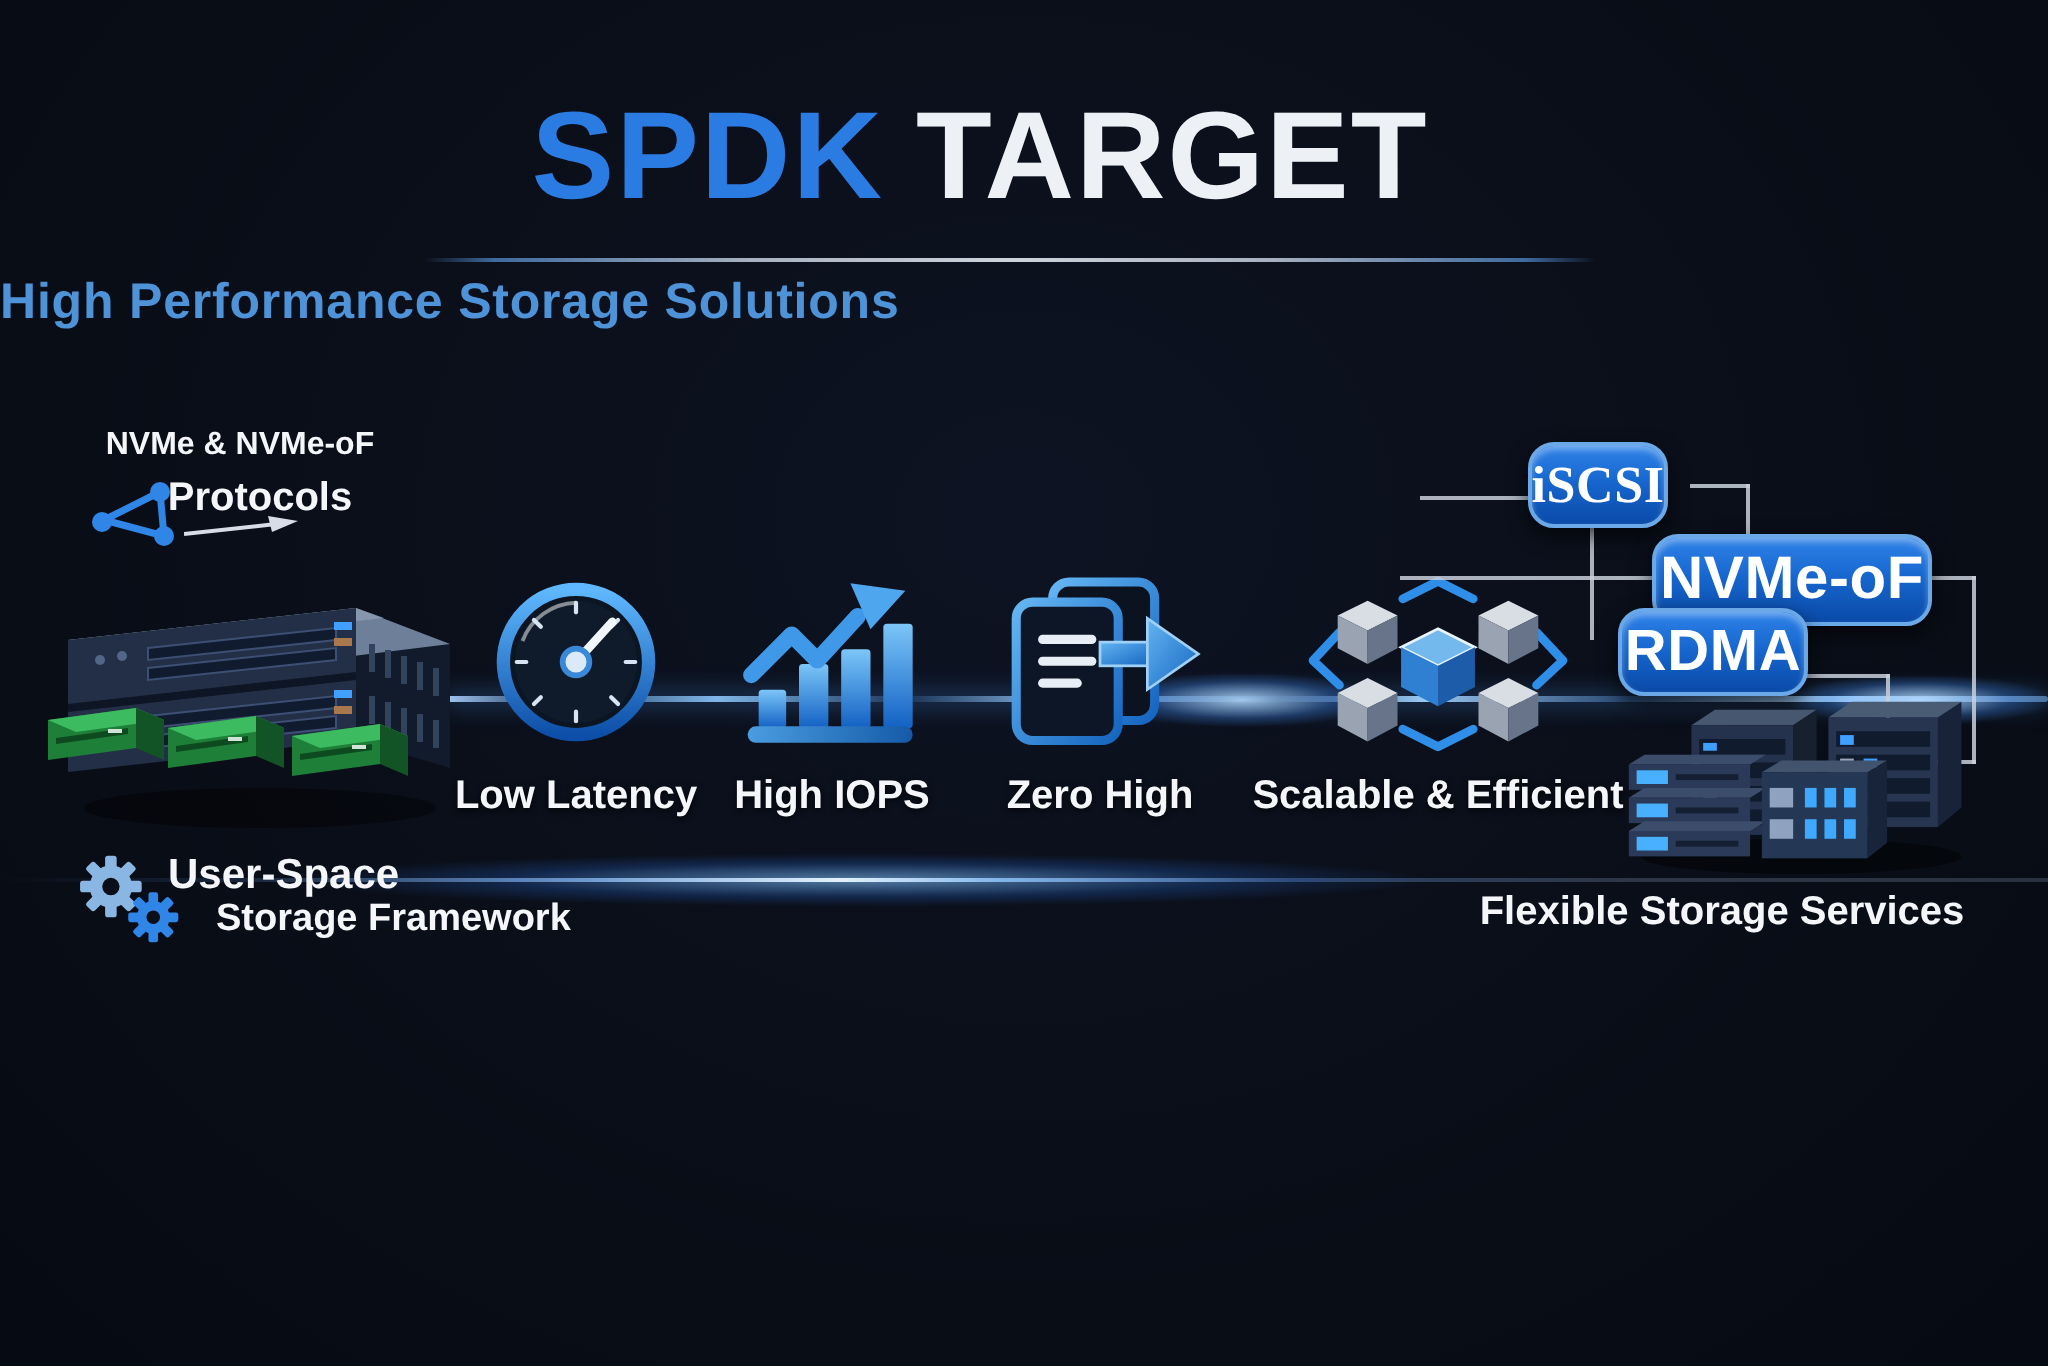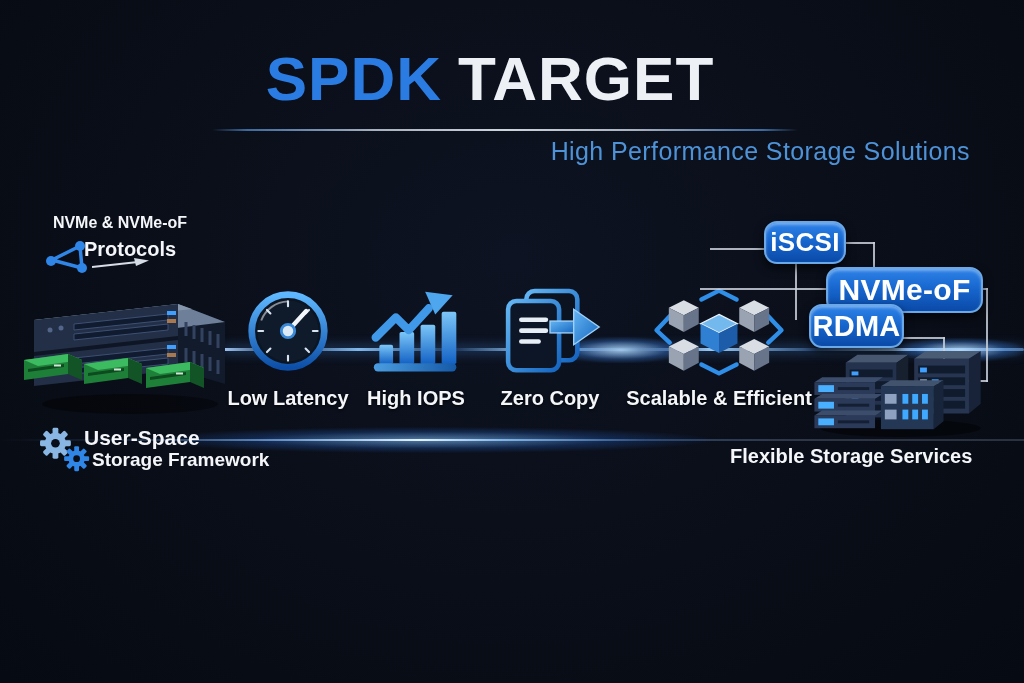--- a/index.html
+++ b/index.html
@@ -9,31 +9,31 @@
     background:radial-gradient(ellipse at 50% 38%, #0d1322 0%, var(--c-background,#0a0e18) 55%, #060a12 100%);
     font-family:"Liberation Sans", sans-serif;
   }
   
   .title{position:absolute;top:46px;left:0;width:980px;text-align:center;
     font-size:62px;font-weight:700;letter-spacing:1px;line-height:66px;white-space:nowrap;}
   .title .t-blue{color:var(--c-title_blue,#2b7ce2);margin-right:16px;}
   .title .t-white{color:var(--c-title_white,#edf1f6);}
   .divider{position:absolute;top:129px;left:212px;width:586px;height:2px;
     background:linear-gradient(90deg, rgba(40,90,160,0) 0%, #3e6a9e 6%, #a8b1bf 28%, #cdd4dc 50%, #a8b1bf 72%, #3e6a9e 94%, rgba(40,90,160,0) 100%);}
-  .subtitle{position:absolute;top:137px;left:0;width:970px;text-align:right;
-    font-size:25px;font-weight:400;color:var(--c-subtitle_blue,#4e92d8);letter-spacing:.4px;}
+  .subtitle{position:absolute;top:137px;left:0;width:970px;text-align:left;
+    font-size:25px;font-weight:700;color:var(--c-subtitle_blue,#4e92d8);letter-spacing:.4px;}
   
   .proto-line1{position:absolute;top:214px;left:28px;width:184px;text-align:center;
     font-size:16px;font-weight:700;color:var(--c-label_white,#f4f6f9);}
   .proto-line2{position:absolute;top:238px;left:70px;width:120px;text-align:center;
     font-size:20px;font-weight:700;color:var(--c-label_white,#f4f6f9);}
   .fw-text{position:absolute;top:426px;left:84px;color:var(--c-label_white,#f4f6f9);font-weight:700;}
   .fw-line1{font-size:21px;line-height:23px;}
-  .fw-line2{font-size:19px;line-height:22px;margin-left:8px;}
-  .services-label{position:absolute;top:445px;left:730px;width:262px;text-align:left;
+  .fw-line2{font-size:19px;line-height:22px;margin-left:24px;}
+  .services-label{position:absolute;top:445px;left:730px;width:262px;text-align:center;
     font-size:20px;font-weight:700;color:var(--c-label_white,#f4f6f9);}
   
   .feature{position:absolute;top:288px;height:122px;display:flex;flex-direction:column;
     align-items:center;justify-content:space-between;}
   .feature-label{font-size:20px;font-weight:700;color:var(--c-label_white,#f4f6f9);
     white-space:nowrap;text-shadow:0 1px 3px rgba(0,0,0,.8);}
   
   .badge{position:absolute;border-radius:13px;display:flex;align-items:center;justify-content:center;
     background:linear-gradient(180deg, var(--c-badge_gradient_top,#2e82e8) 0%, #1767cf 45%, var(--c-badge_gradient_bottom,#0a4aa8) 100%);
     border:2px solid var(--c-badge_border,#6aa8e8);
@@ -210,21 +210,21 @@
         </linearGradient>
       </defs>
       <rect x="30" y="3" width="56" height="76" rx="9" fill="#0b1320" stroke="url(#gdoc)" stroke-width="5"></rect>
       <rect x="10" y="14" width="56" height="76" rx="9" fill="#0d1626" stroke="url(#gdoc)" stroke-width="5"></rect>
       <rect x="22" y="32" width="32" height="5" rx="2.5" fill="#e8eef5"></rect>
       <rect x="22" y="44" width="32" height="5" rx="2.5" fill="#e8eef5"></rect>
       <rect x="22" y="56" width="24" height="5" rx="2.5" fill="#e8eef5"></rect>
       <rect x="56" y="36" width="28" height="13" fill="url(#gdoc)" stroke="#9fd0f8" stroke-width="1.5"></rect>
       <polygon points="82,23 110,42.5 82,62" fill="url(#gdoc)" stroke="#9fd0f8" stroke-width="1.5"></polygon>
     </svg>
-    <div class="feature-label">Zero Copy</div>
+    <div class="feature-label">Zero High</div>
   </div>
 
   <div class="feature" style="left:628px;width:182px;">
     <svg width="150" height="88" viewBox="0 0 156 100">
       <g stroke="#2f8fe8" stroke-width="5" fill="none" stroke-linecap="round" stroke-linejoin="round">
         <path d="M58,13 L78,3 L98,13"></path>
         <path d="M58,87 L78,97 L98,87"></path>
         <path d="M22,32 L7,48 L22,62"></path>
         <path d="M134,32 L149,48 L134,62"></path>
       </g>
@@ -265,22 +265,22 @@
   <div class="cline" style="left:845px;top:242px;width:30px;height:2px;"></div>
   <div class="cline" style="left:873px;top:242px;width:2px;height:28px;"></div>
   <div class="cline" style="left:700px;top:288px;width:127px;height:2px;"></div>
   <div class="cline" style="left:795px;top:262px;width:2px;height:58px;"></div>
   <div class="cline" style="left:960px;top:288px;width:28px;height:2px;"></div>
   <div class="cline" style="left:986px;top:288px;width:2px;height:94px;"></div>
   <div class="cline" style="left:966px;top:380px;width:22px;height:2px;"></div>
   <div class="cline" style="left:901px;top:337px;width:44px;height:2px;"></div>
   <div class="cline" style="left:943px;top:337px;width:2px;height:30px;"></div>
 
-  <div class="badge" style="left:764px;top:221px;width:82px;height:43px;font-size:26px;">iSCSI</div>
-  <div class="badge" style="left:826px;top:267px;width:157px;height:46px;font-size:30px;">NVMe-oF</div>
+  <div class="badge" style="left:764px;top:221px;width:70px;height:43px;font-size:26px;font-family:Liberation Serif, serif;">iSCSI</div>
+  <div class="badge" style="left:826px;top:267px;width:140px;height:46px;font-size:30px;">NVMe-oF</div>
   <div class="badge" style="left:809px;top:304px;width:95px;height:44px;font-size:29px;">RDMA</div>
 
   <svg style="position:absolute;left:814px;top:347px;" width="172" height="90" viewBox="0 0 175 92">
     <ellipse cx="88" cy="83" rx="82" ry="9" fill="#000000" opacity="0.45"></ellipse>
 
     <polygon points="44,8 96,8 84,16 32,16" fill="#46576f"></polygon>
     <polygon points="84,16 96,8 96,62 84,72" fill="#16202f"></polygon>
     <rect x="32" y="16" width="52" height="56" fill="#24324d"></rect>
     <g fill="#101b2e">
         <rect x="36" y="23" width="44" height="8"></rect>

